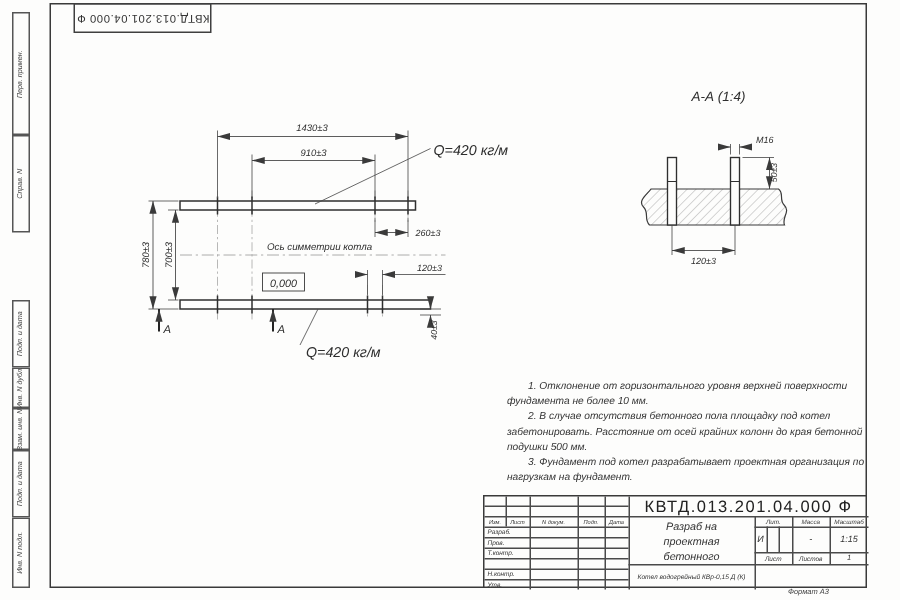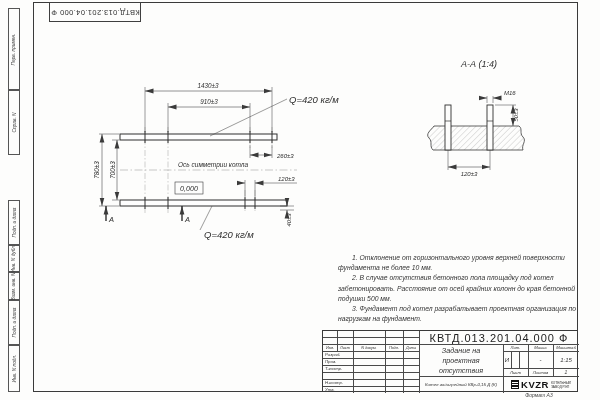--- a/index.html
+++ b/index.html
@@ -230,46 +230,34 @@
     <div class="cell" style="left:30px;top:13px;width:32px;height:7px;font-size:3.8px">N докум.</div>
     <div class="cell" style="left:62px;top:13px;width:18px;height:7px;font-size:3.8px">Подп.</div>
     <div class="cell" style="left:80px;top:13px;width:16px;height:7px;font-size:3.8px">Дата</div>
 
     <div class="cell left" style="left:0;top:20px;width:30px;height:7px;font-size:4.3px">Разраб.</div>
     <div class="cell left" style="left:0;top:27px;width:30px;height:7px;font-size:4.3px">Пров.</div>
     <div class="cell left" style="left:0;top:34px;width:30px;height:7px;font-size:4.3px">Т.контр.</div>
     <div class="cell left" style="left:0;top:48px;width:30px;height:7px;font-size:4.3px">Н.контр.</div>
     <div class="cell left" style="left:0;top:55px;width:30px;height:7px;font-size:4.3px">Утв.</div>
 
-    <div class="cell" style="left:96px;top:14px;width:84px;height:10px;font-size:7.2px">Задание на</div>
+    <div class="cell" style="left:96px;top:14px;width:84px;height:10px;font-size:7.2px">Разраб на</div>
     <div class="cell" style="left:96px;top:24px;width:84px;height:10px;font-size:7.2px">проектная</div>
-    <div class="cell" style="left:96px;top:34px;width:84px;height:10px;font-size:7.2px">отсутствия</div>
+    <div class="cell" style="left:96px;top:34px;width:84px;height:10px;font-size:7.2px">бетонного</div>
 
     <div class="cell" style="left:180px;top:13px;width:25px;height:7px;font-size:4.2px">Лит.</div>
     <div class="cell" style="left:205px;top:13px;width:25px;height:7px;font-size:4.2px">Масса</div>
     <div class="cell" style="left:230px;top:13px;width:26px;height:7px;font-size:4.2px">Масштаб</div>
     <div class="cell" style="left:180px;top:20px;width:8px;height:17px;font-size:6px">И</div>
     <div class="cell" style="left:205px;top:20px;width:25px;height:17px;font-size:6px">-</div>
     <div class="cell" style="left:230px;top:20px;width:26px;height:17px;font-size:6px">1:15</div>
 
     <div class="cell" style="left:180px;top:37px;width:25px;height:8px;font-size:4.3px">Лист</div>
     <div class="cell" style="left:205px;top:37px;width:25px;height:8px;font-size:4.3px">Листов</div>
     <div class="cell" style="left:230px;top:37px;width:26px;height:8px;font-size:5px">1</div>
 
     <div class="cell" style="left:96px;top:45px;width:84px;height:17px;font-size:4.4px">Котел водогрейный КВр-0,15 Д (К)</div>
 
-    <div class="logo" style="left:180px;top:45px;width:76px;height:17px">
-      <span class="logo-icon">
-          <i></i>
-          <i></i>
-          <i></i>
-        </span>
-      <span class="logo-name">KVZR</span>
-      <span class="logo-sub">
-        <span>КОТЕЛЬНЫЙ</span>
-        <span>ЗАВОД РЭП</span>
-      </span>
-    </div>
   </div>
 
   <div class="fmt">Формат А3</div>
 
 </div>
 
 </body></html>

